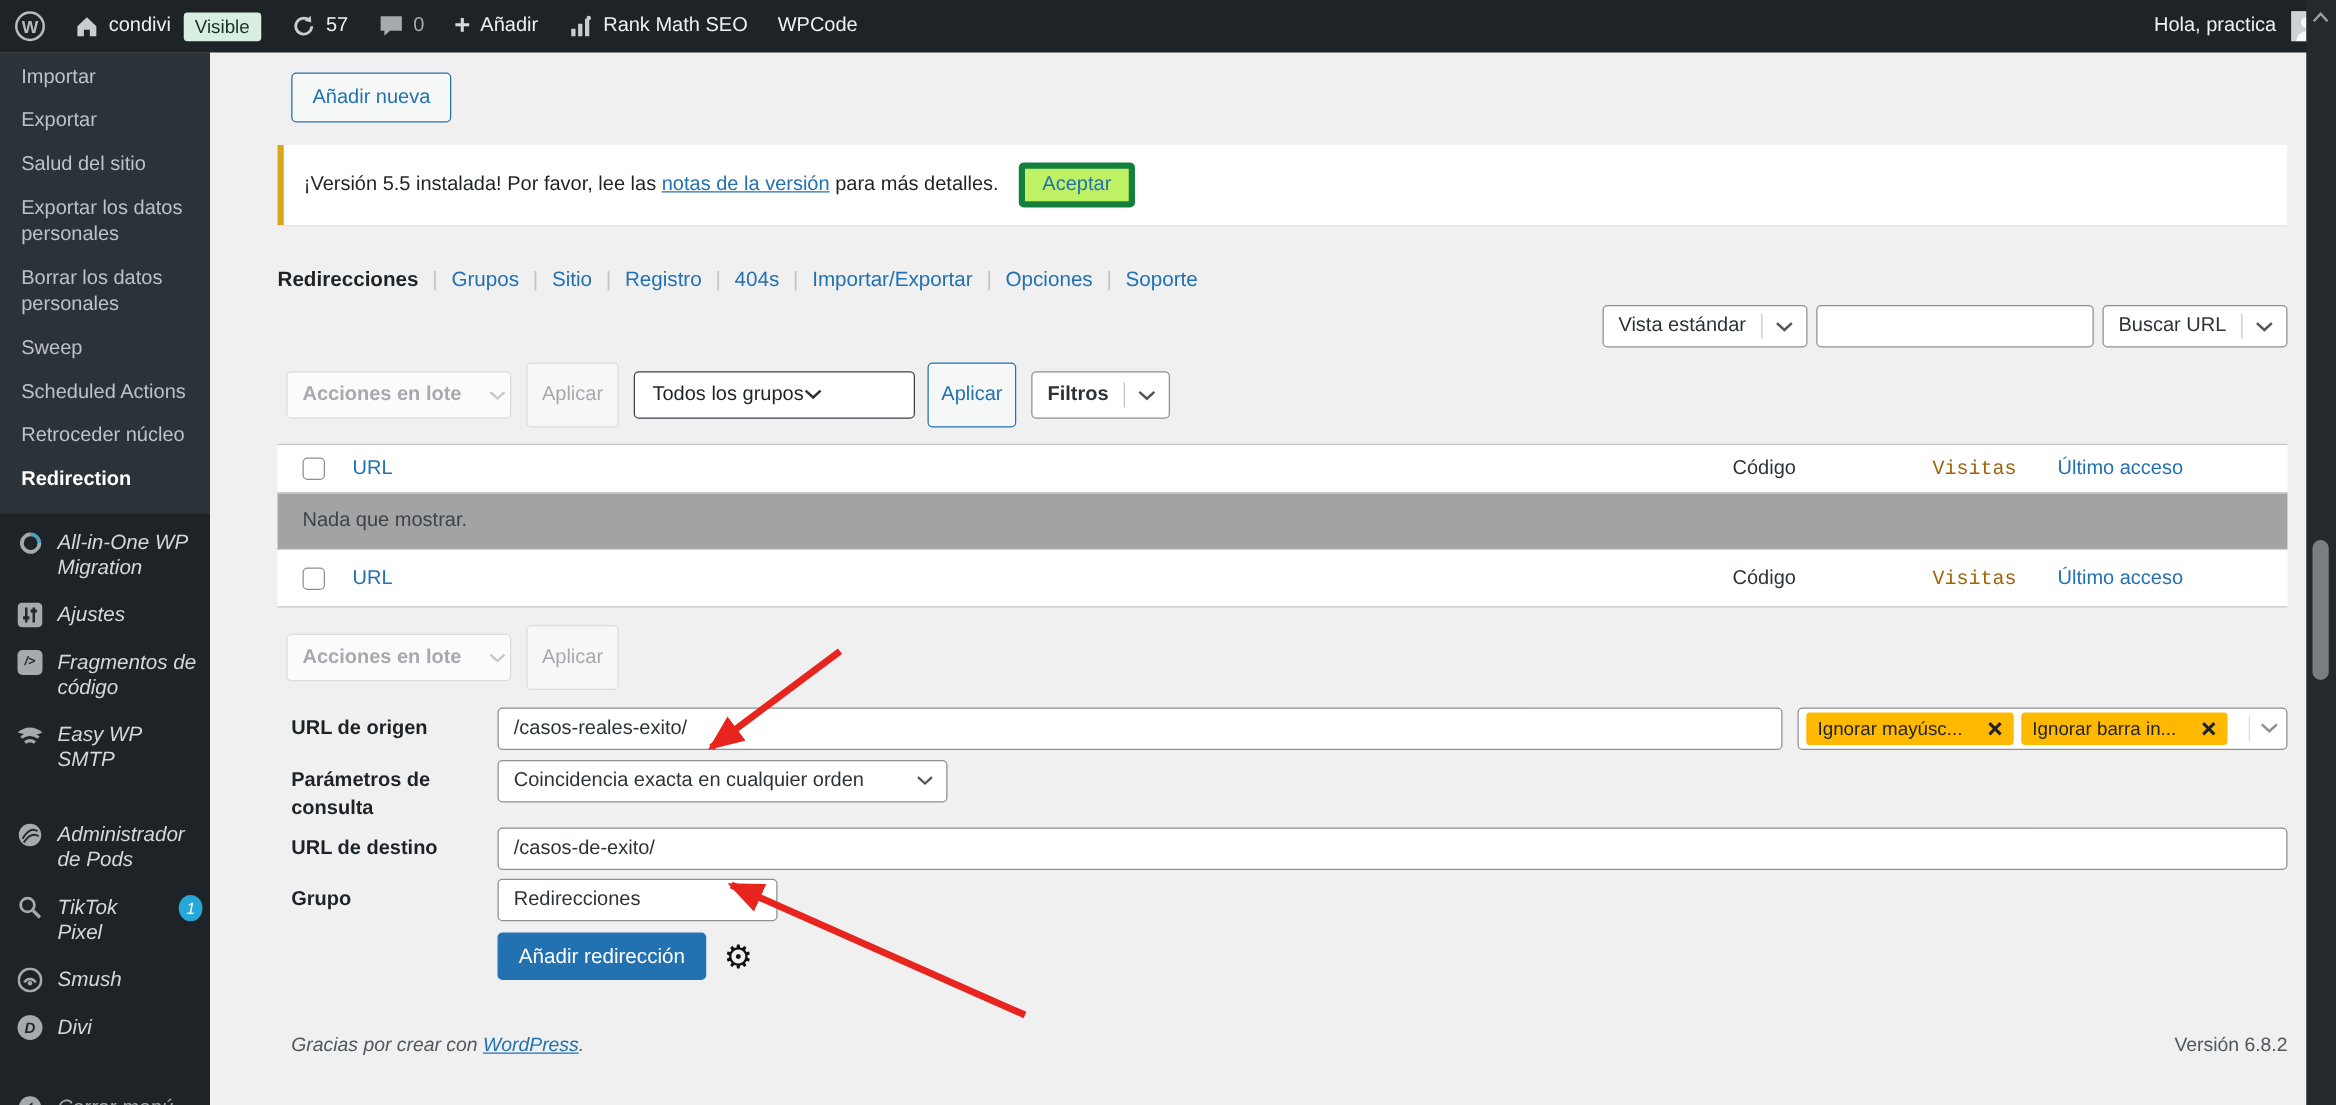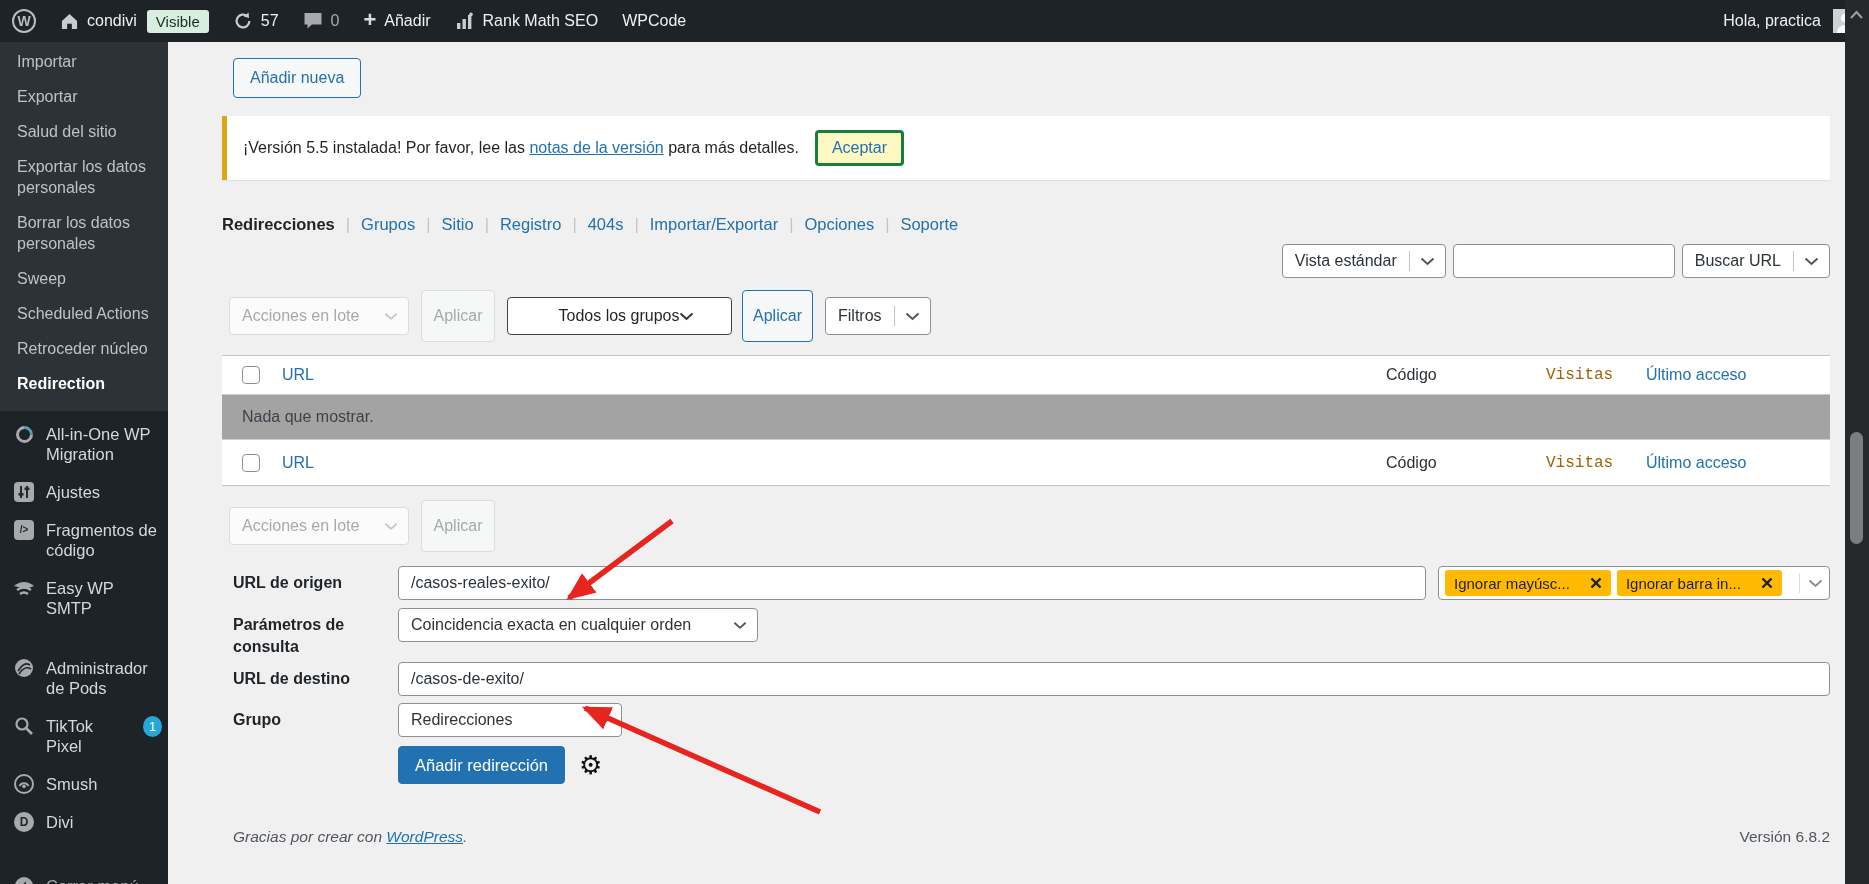--- a/index.html
+++ b/index.html
@@ -25,39 +25,39 @@
   #scrollbar .thumb { position:absolute; left:5px; top:432px; width:13px; height:112px; background:#7b7e81; border-radius:7px; }
   #scrollbar .up { position:absolute; top:6px; left:4px; }
 
   
   #sidebar { position:absolute; top:42px; left:0; width:168px; bottom:0; background:#1d2327; color:#c3c4c7; z-index:40; }
   .submenu { background:#2c3338; padding:2px 0 10px; }
   .submenu-item { padding:7px 12px 7px 17px; font-size:16px; line-height:21px; color:#bdc2c7; cursor:pointer; }
   .submenu-item.current { color:#ffffff; font-weight:bold; }
   .menu { padding-top:4px; }
   .menu-item { display:flex; gap:10px; padding:9px 6px 9px 12px; font-size:16.5px; line-height:20px;
-    color:#d5d8db; cursor:pointer; align-items:flex-start; }
+    color:#d5d8db; cursor:pointer; align-items:flex-start;font-style:italic; }
   .menu-item .micon { width:24px; min-width:24px; height:20px; display:flex; align-items:center; justify-content:center; }
   .menu-sep { height:22px; }
   .menu-item.collapse { margin-top:26px; color:#a7aaad; }
   .badge-blue { display:inline-flex; align-items:center; justify-content:center; width:21px; height:21px;
     background:#25a7d7; color:#fff; border-radius:50%; font-size:13px; margin-left:8px; }
   .icon-circle-arrow { width:17px; height:17px; border-radius:50%; border:3px solid #a7aaad; border-top-color:#4fa1c0; transform:rotate(45deg); }
   .icon-sq { width:20px; height:20px; border-radius:4px; background:#a7aaad; color:#23282d; font-size:10px;
     font-weight:bold; display:flex; align-items:center; justify-content:center; }
   .icon-round { width:20px; height:20px; border-radius:50%; background:#a7aaad; color:#23282d; font-size:12px;
     font-weight:bold; display:flex; align-items:center; justify-content:center; }
 
   
   #content { position:absolute; top:42px; left:168px; right:24px; bottom:0; background:#f0f0f1;
     padding:0 15px 0 54px; color:#1d2327; font-size:16px; overflow:hidden; }
 
   .btn { border-radius:4px; font-size:16px; cursor:pointer; display:inline-flex; align-items:center; justify-content:center; }
   .btn-outline { border:1px solid #2271b1; color:#2271b1; background:#f6f7f7; }
-  .btn-outline-white { border:3px solid #15803d; color:#2271b1; background:#fef9c3; }
+  .btn-outline-white { border:5px solid #15803d; color:#2271b1; background:#bef264; }
   .btn-disabled { border:1px solid #dcdcde; color:#a7aaad; background:#f6f7f7; cursor:default; }
   .btn-primary { background:#2271b1; border:1px solid #2271b1; color:#fff; }
 
   #add-new-btn { margin:16px 0 0 11px; height:40px; padding:0 16px; }
 
   #notice { margin-top:18px; height:64px; background:#fff; border-left:5px solid #dba617;
     box-shadow:0 1px 1px rgba(0,0,0,.06); display:flex; align-items:center; gap:16px; padding:0 16px; }
   #notice a { color:#2271b1; text-decoration:underline; cursor:pointer; }
   #notice .btn { height:36px; padding:0 14px; }
 
@@ -72,24 +72,24 @@
   .combo .clabel { padding:0 12px; white-space:nowrap; }
   .combo .csep { width:1px; height:20px; background:#c3c4c7; }
   .combo .cchev { padding:0 10px; display:flex; align-items:center; }
   #search-input { width:222px; height:34px; border:1px solid #8c8f94; border-radius:4px; background:#fff;
     font-size:16px; padding:0 10px; font-family:inherit; }
 
   .bulk-row { display:flex; align-items:center; margin-left:7px; }
   #bulk-row-1 { margin-top:12px; }
   #bulk-row-2 { margin-top:14px; }
   .combo.disabled { border-color:#dcdcde; color:#a7aaad; background:#fbfbfc; cursor:default; }
-  .sel-dark { display:flex; align-items:center; justify-content:center; height:38px; width:225px;
+  .sel-dark { display:flex; align-items:center; justify-content:flex-start; height:38px; width:225px;
     background:#fff; border:1.5px solid #3c434a; border-radius:4px; padding:0 0 0 14px; cursor:pointer; color:#1d2327; }
   .bulk-row .btn { height:52px; }
-  .bulk-row .combo { height:38px; }
+  .bulk-row .combo { height:38px;font-weight:bold; }
 
   #table { margin-top:13px; background:#fff; border-top:1px solid #c3c4c7; border-bottom:1px solid #c3c4c7; }
   .trow { display:flex; align-items:center; padding-left:20px; padding-right:70px; }
   .trow.hdr { height:38px; }
   .trow.ftr { height:45px; }
   .trow.empty { height:46px; background:#a3a3a3; border-top:1px solid #cdced1; border-bottom:1px solid #cdced1; color:#3c434a; }
   .cb { width:18px; height:18px; border:1px solid #8c8f94; border-radius:4px; background:#fff; cursor:pointer; }
   .col-url { color:#2271b1; margin-left:22px; cursor:pointer; }
   .col-code { margin-left:auto; width:160px; color:#2c3338; }
   .col-visits { width:100px; color:#a16207; cursor:pointer;font-family:Liberation Mono, monospace; }

